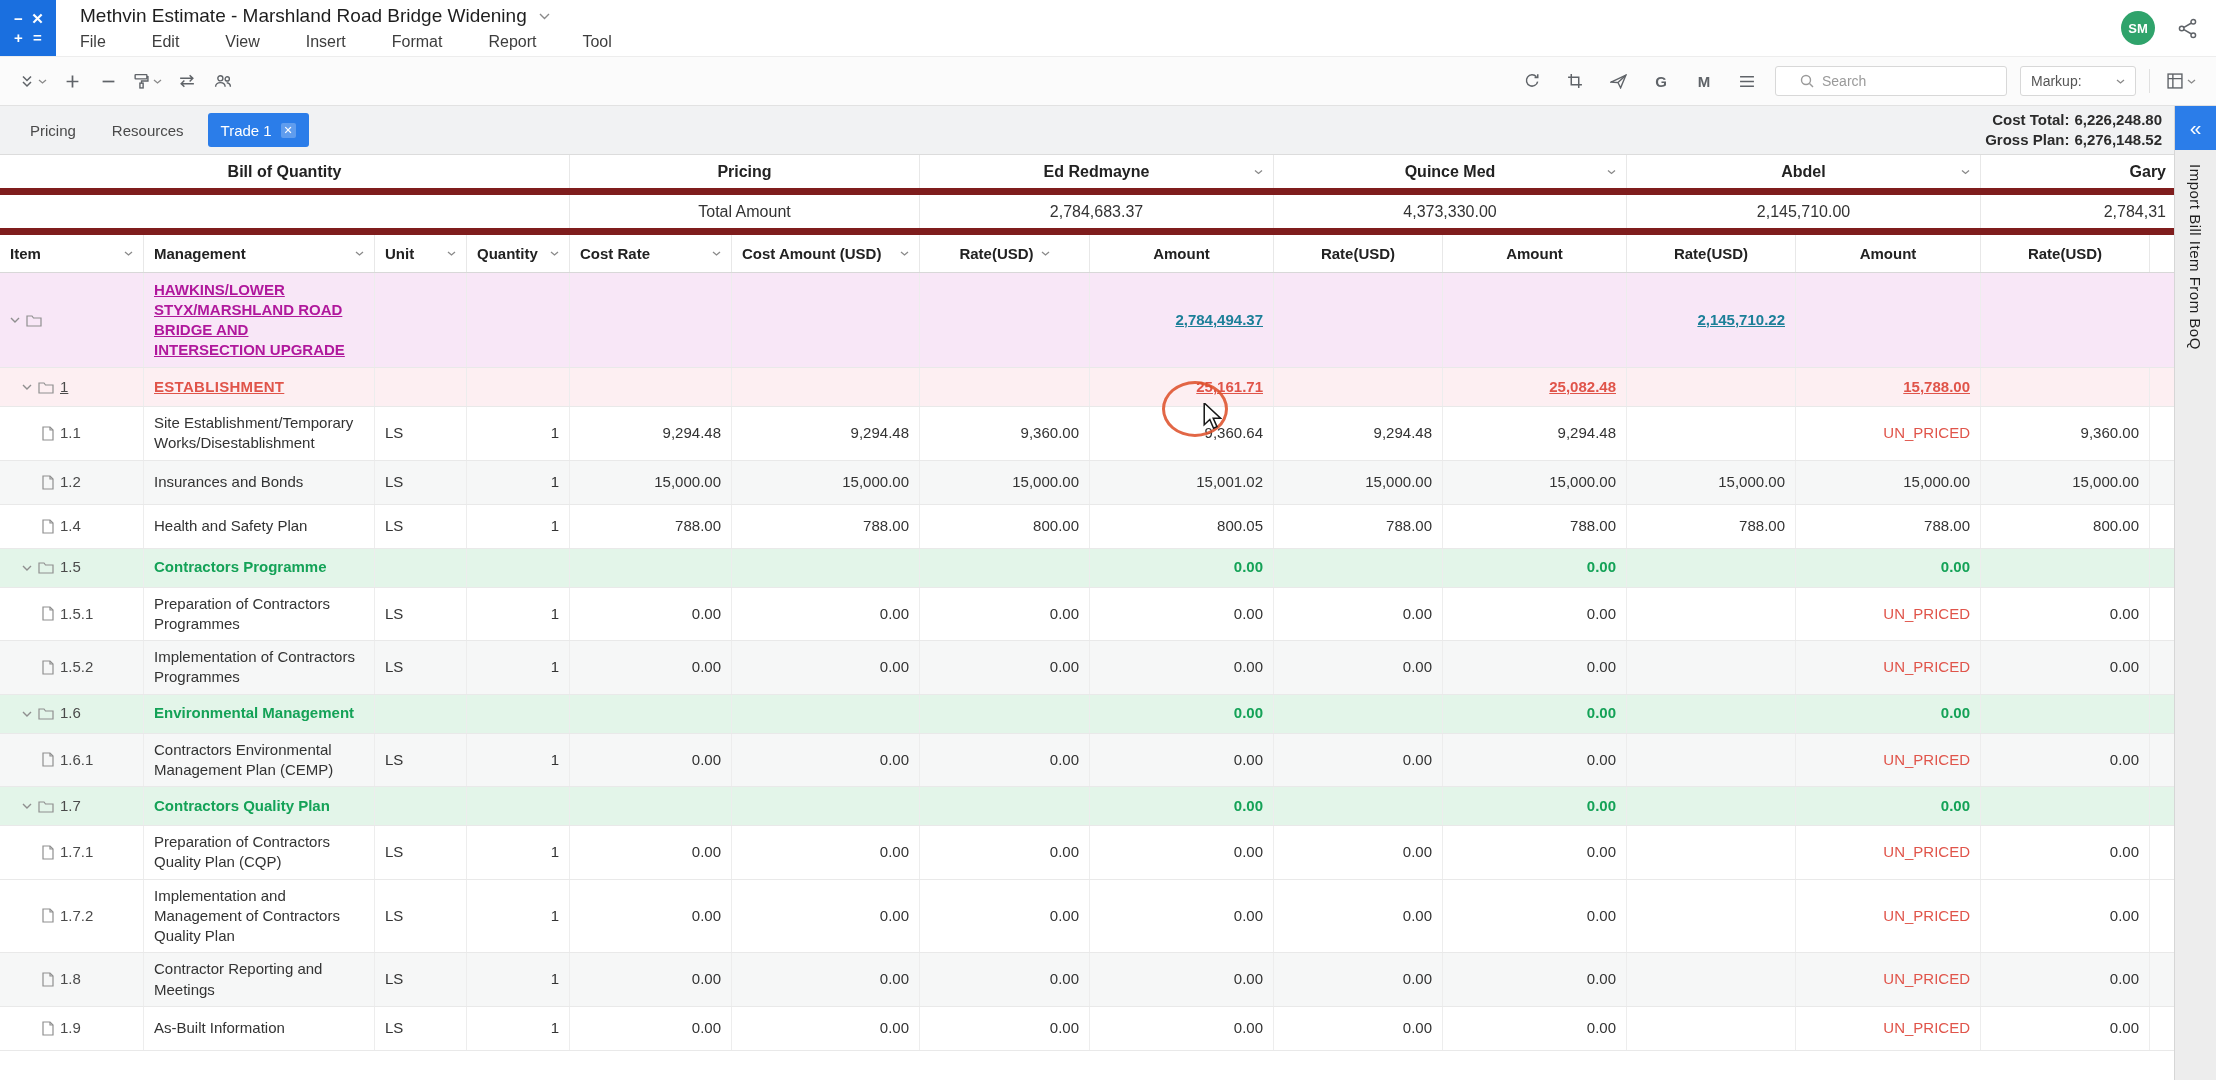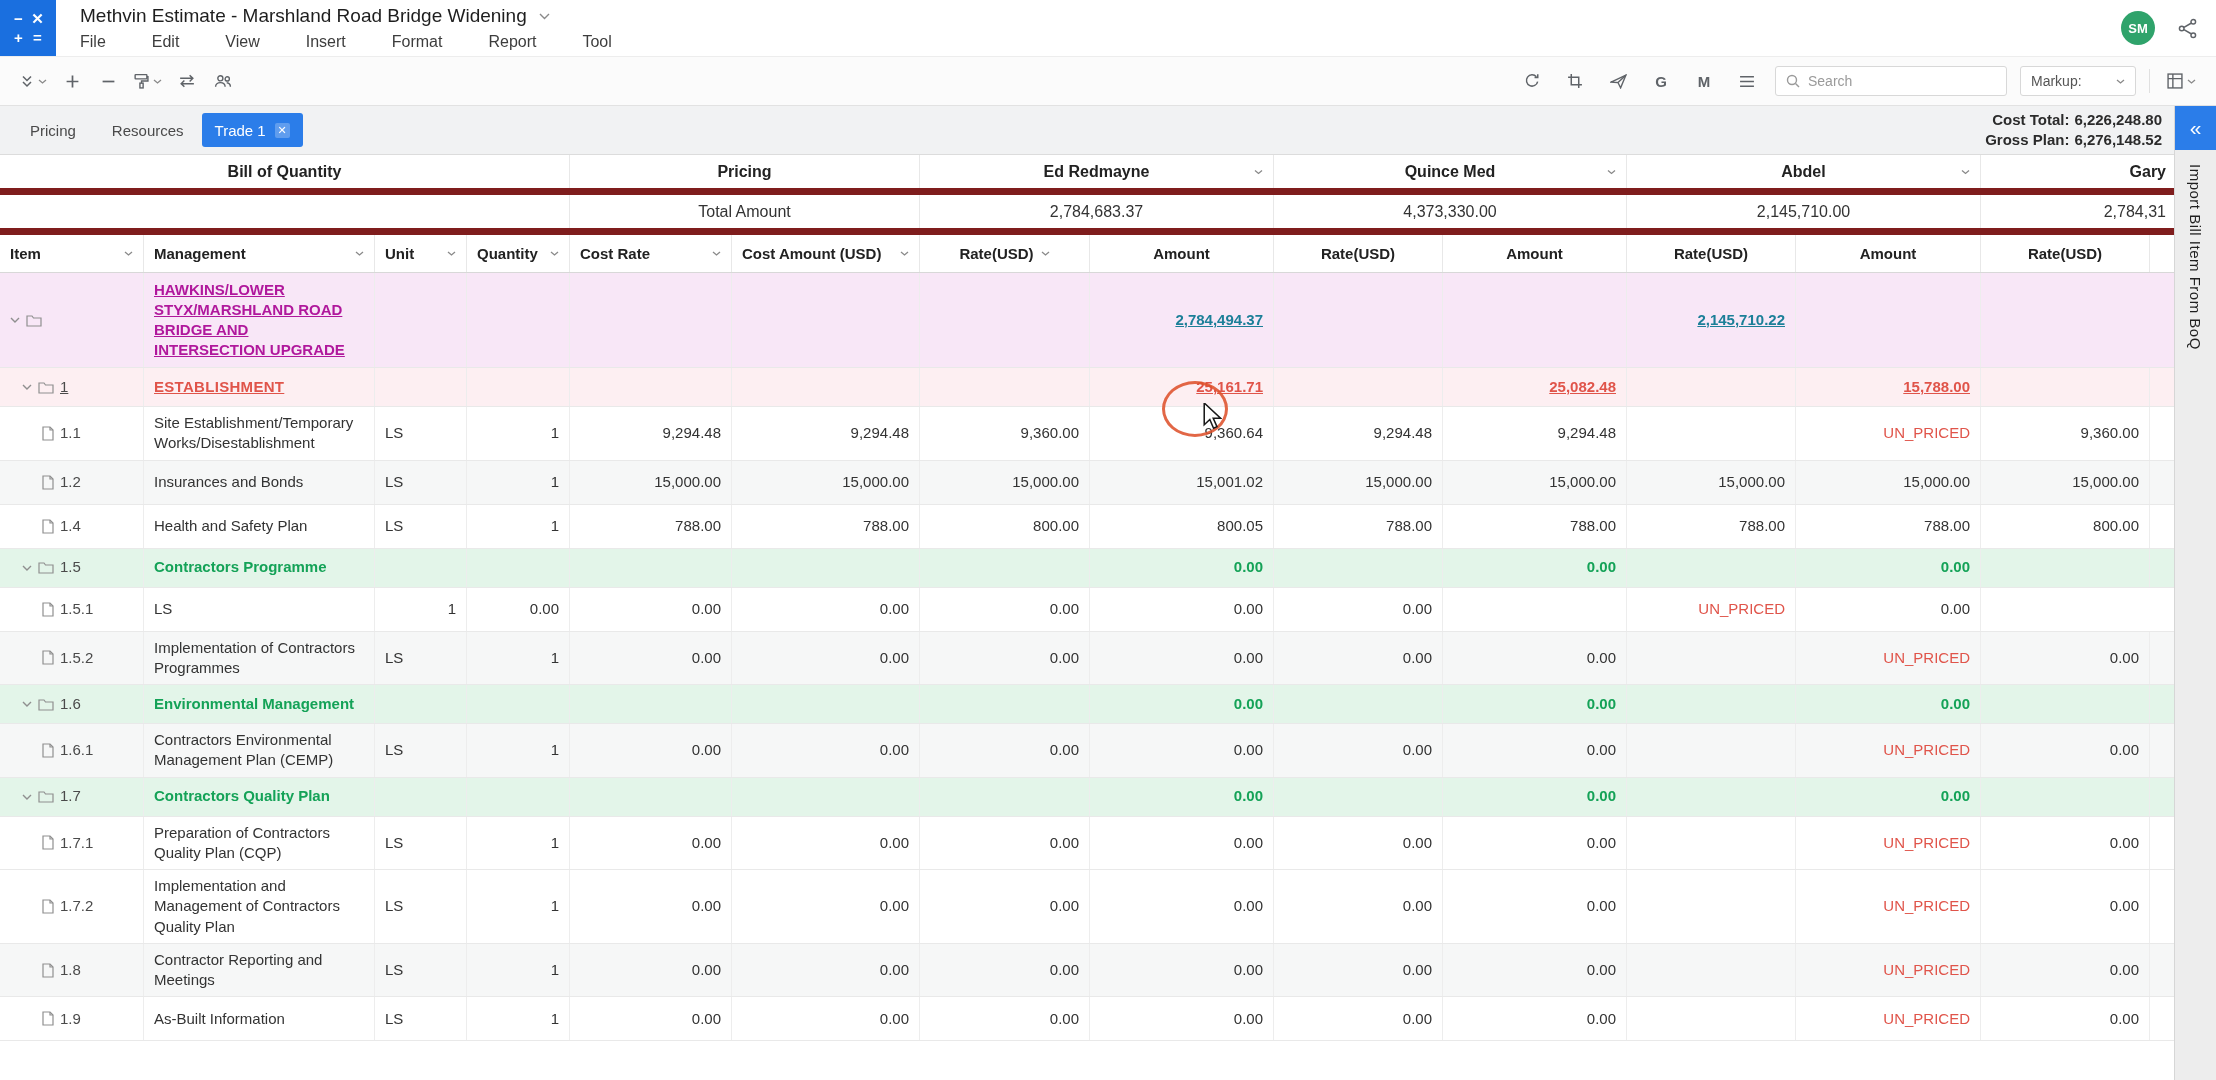--- a/index.html
+++ b/index.html
@@ -22,32 +22,32 @@
     font-size:13px;font-weight:700;display:grid;place-items:center;cursor:pointer}
 
   
   .toolbar{height:50px;background:#fbfbfb;border-top:1px solid #ededed;border-bottom:1px solid #e2e2e2;
     display:flex;align-items:center;padding:0 16px;gap:6px}
   .tbtn{height:32px;min-width:30px;border:none;background:transparent;display:flex;align-items:center;
     justify-content:center;gap:4px;cursor:pointer;font-family:inherit;padding:0 4px}
   .txticon{font-size:15px;font-weight:700;color:#5f6368}
   .tb-right{margin-left:auto;display:flex;align-items:center;gap:13px}
   .search-box{width:232px;height:30px;border:1px solid #d8d8d8;border-radius:3px;background:#fff;
-    display:flex;align-items:center;padding:0 10px;gap:8px}
+    display:flex;align-items:center;padding:0 24px;gap:8px}
   .search-box input{border:none;outline:none;flex:1;font-size:14px;font-family:inherit;color:#444;background:transparent}
   .search-box input::placeholder{color:#9a9a9a}
   .markup-box{height:30px;border:1px solid #d8d8d8;border-radius:3px;background:#fff;display:flex;
     align-items:center;justify-content:space-between;padding:0 10px;width:116px;font-size:14px;color:#555;cursor:pointer}
   .vdiv{width:1px;height:24px;background:#e0e0e0}
 
   
   .tabsbar{height:49px;background:#f1f2f3;border-bottom:1px solid #dcdcdc;display:flex;align-items:center;
     padding-left:12px;position:relative}
   .tab{padding:0 18px;font-size:15px;color:#4a4a4a;height:49px;display:flex;align-items:center;cursor:pointer}
-  .tab.active{background:var(--accent);color:#fff;height:34px;border-radius:3px;padding:0 13px;gap:9px;}
+  .tab.active{background:var(--accent);color:#fff;height:34px;border-radius:3px;padding:0 13px;gap:9px;margin-left:6px}
   .tab-close{font-size:11px;background:rgba(255,255,255,.25);width:15px;height:15px;border-radius:2px;
     display:grid;place-items:center;cursor:pointer}
   .totals-block{position:absolute;right:54px;top:4px;text-align:right;font-size:15px;font-weight:700;
     color:#2b2b2b;line-height:20px}
   .totals-block .tline span{margin-left:5px}
 
   
   .content{position:relative}
   .table-area{width:2174px;background:#fff}
   .thead-group,.thead-total{display:flex;height:40px;background:#fff;border-bottom:7px solid #7f1d1d}
@@ -545,20 +545,21 @@
           <div class="trow r-leaf unpriced">
             <div class="cell c-item">
               <span class="ticon">
                 <svg viewBox="0 0 12 15" width="12" height="15" fill="none" stroke="#8f8f8f" stroke-width="1.2">
                   <path d="M1 1h7l3 3v10H1z"></path>
                   <path d="M8 1v3h3"></path>
                 </svg>
               </span>
               <span class="item-label">1.5.1</span>
             </div>
+            <div class="cell c-desc">Preparation of Contractors Programmes</div>
             <div class="cell c-unit">LS</div>
             <div class="cell c-num">1</div>
             <div class="cell c-num">0.00</div>
             <div class="cell c-num">0.00</div>
             <div class="cell c-num">0.00</div>
             <div class="cell c-num c-amt">0.00</div>
             <div class="cell c-num">0.00</div>
             <div class="cell c-num c-amt">0.00</div>
             <div class="cell c-num"></div>
             <div class="cell c-num c-amt c-aamt">UN_PRICED</div>

